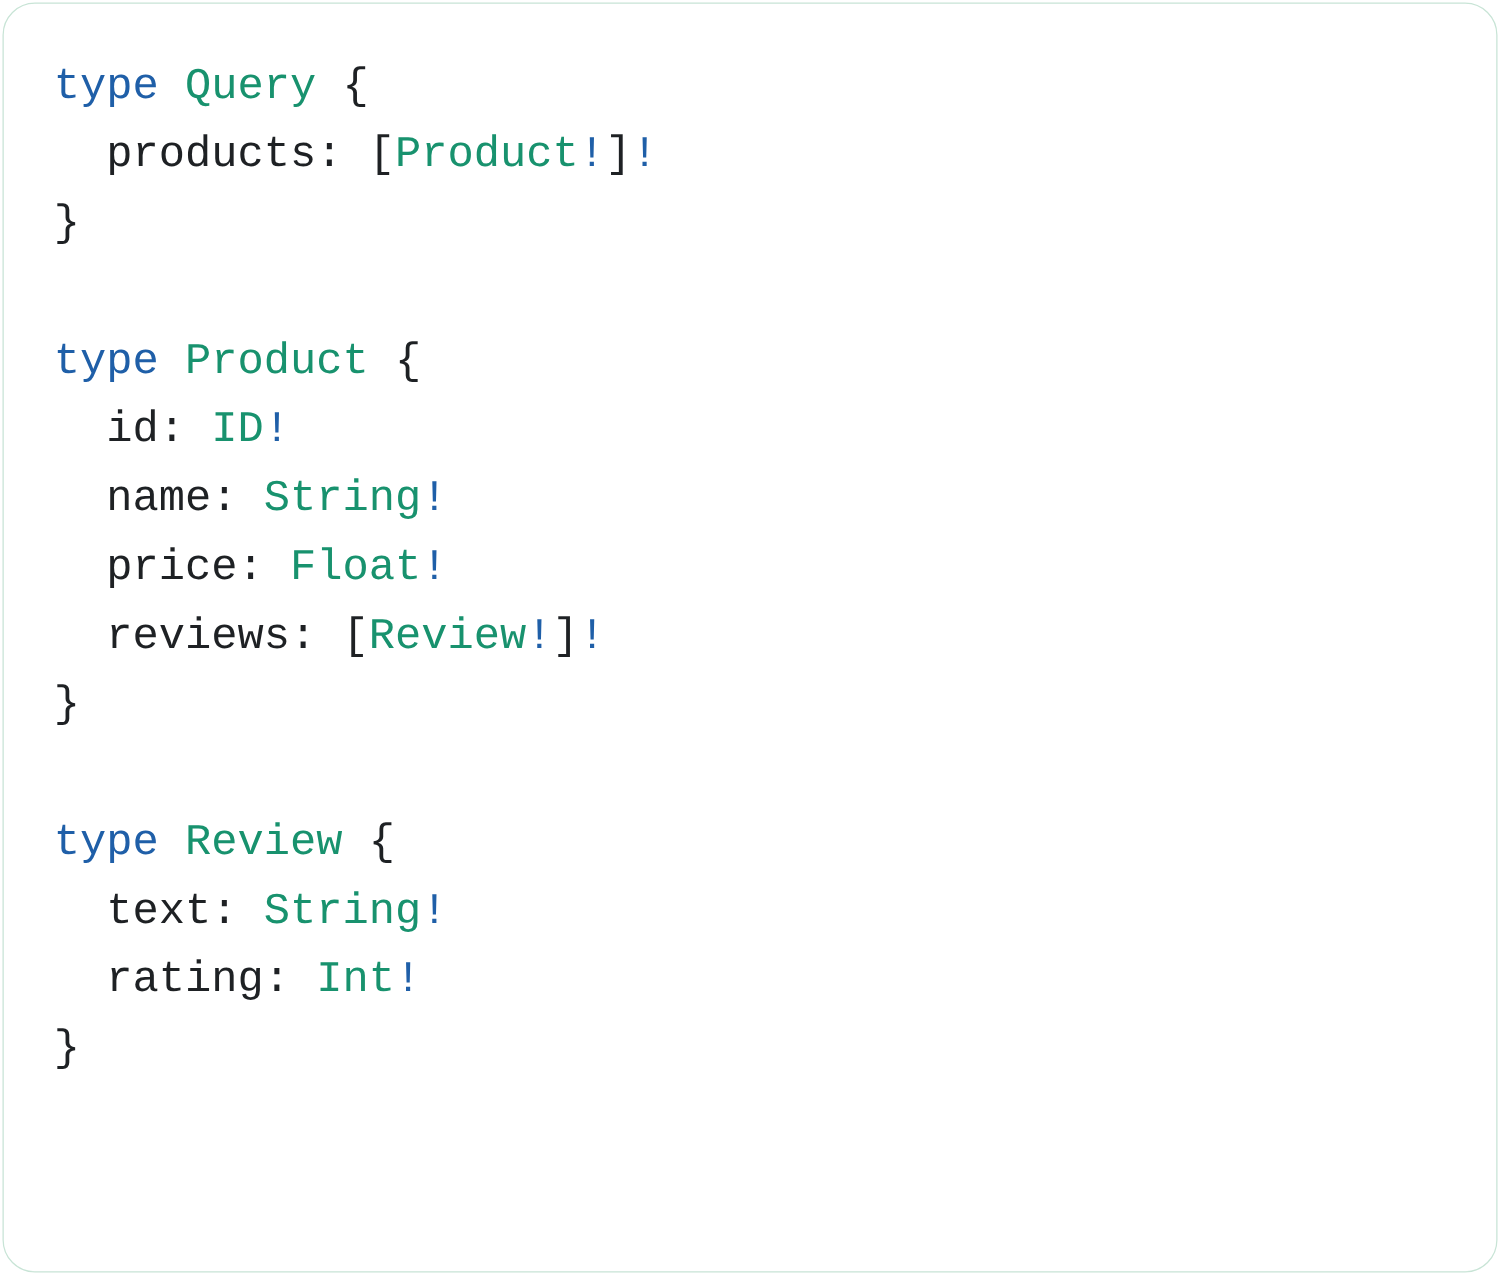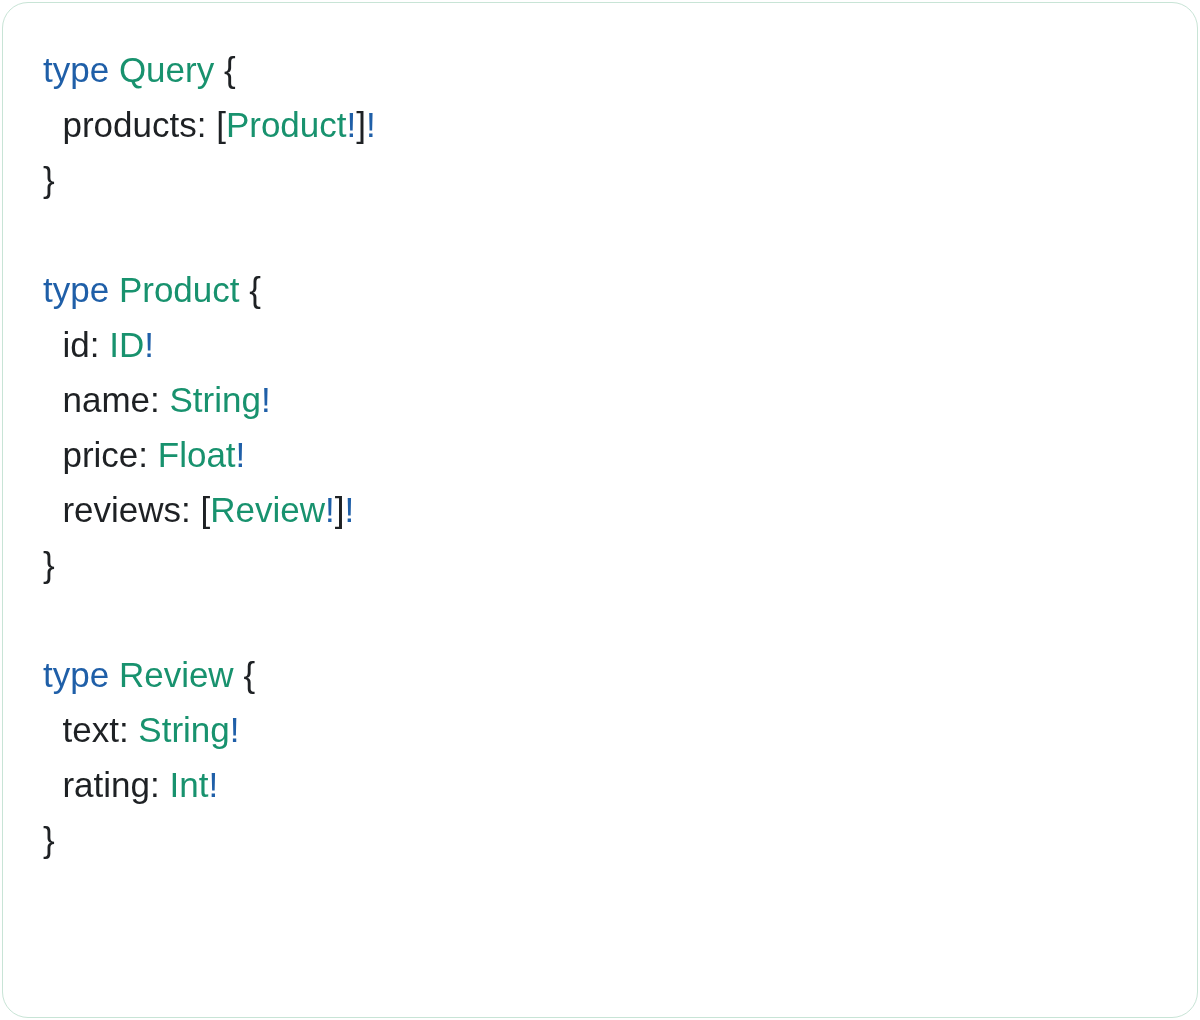--- a/index.html
+++ b/index.html
@@ -51,21 +51,21 @@
   .tab-label{
     color:var(--green);
     font-size:23px;
     font-weight:600;
     letter-spacing:0.2px;
     white-space:nowrap;
   }
 
   .code-block{
     padding:39px 40px 20px 40px;
-    font-family:Liberation Sans, sans-serif;
+    font-family:Liberation Mono, monospace;
     font-size:35px;
     line-height:55px;
     white-space:pre;
     color:var(--dark);
   }
   .code-line{min-height:55px;}
   .tok-kw{color:var(--blue);}
   .tok-ty{color:var(--green);}
   .tok-bg{color:var(--blue);}
   .tok-pu{color:var(--dark);}

